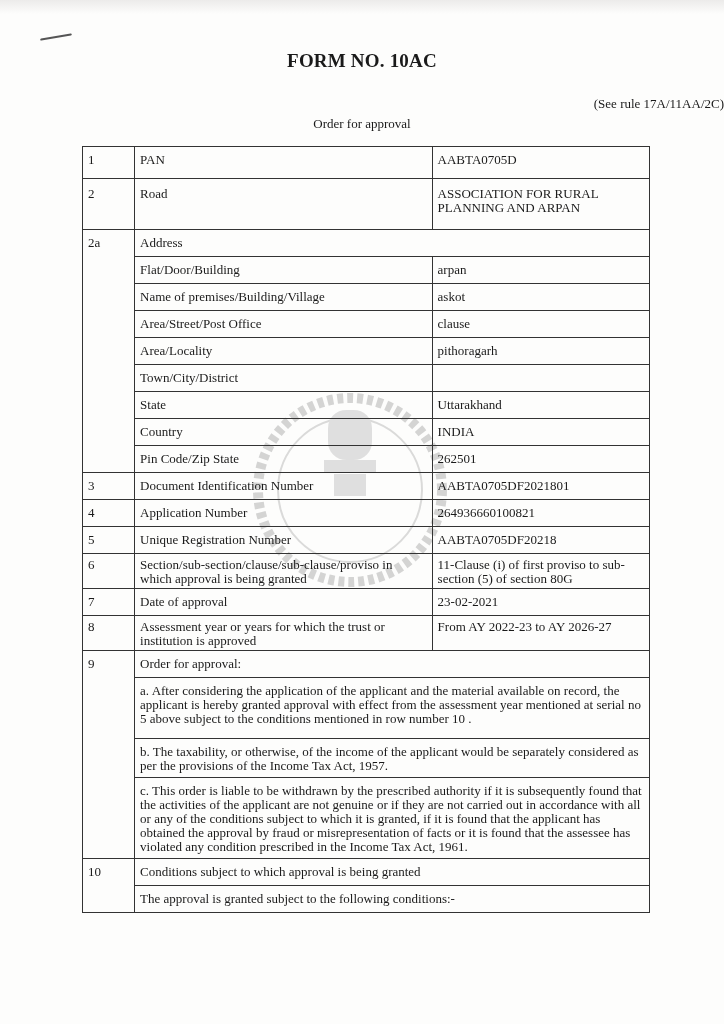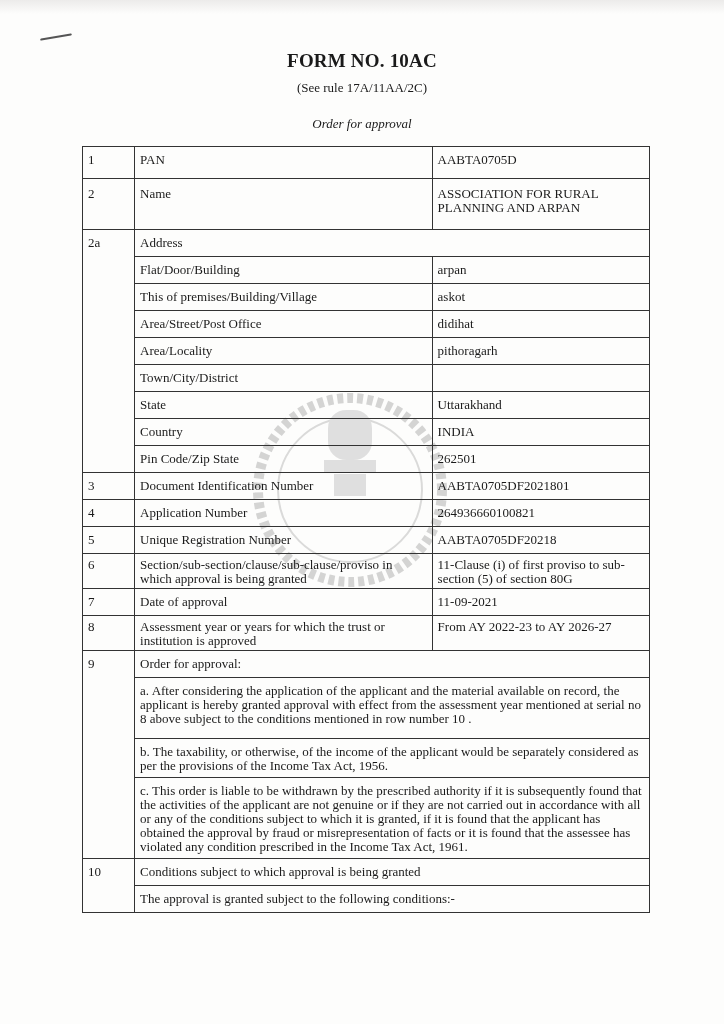--- a/index.html
+++ b/index.html
@@ -18,22 +18,22 @@
     background: #555; transform: rotate(-10deg); border-radius: 1px;
   }
   .title {
     position: absolute; left: 0; width: 724px; text-align: center;
     top: 50px; font-size: 19px; font-weight: bold; letter-spacing: 0.2px;
   }
   .subtitle1, .subtitle2 {
     position: absolute; left: 0; width: 724px; text-align: center;
     font-size: 13px;
   }
-  .subtitle1 { top: 80px; }
-  .subtitle2 { top: 116px; font-style: italic; }
+  .subtitle1 { top: 96px; text-align: right; }
+  .subtitle2 { top: 116px; }
 
   .watermark {
     position: absolute; left: 250px; top: 370px; width: 200px; height: 250px;
     pointer-events: none; opacity: 0.35;
   }
 
   table.form {
     position: absolute; left: 82px; top: 146px; width: 568px;
     border-collapse: collapse; font-size: 13px; line-height: 14px;
   }
@@ -69,38 +69,38 @@
 
 <table class="form">
   <tbody>
       <tr class="r1">
     <td class="num">1</td>
     <td class="label">PAN</td>
     <td class="value">AABTA0705D</td>
   </tr>
   <tr class="r2">
     <td class="num">2</td>
-    <td class="label">Name</td>
+    <td class="label">Road</td>
     <td class="value">ASSOCIATION FOR RURAL PLANNING AND ARPAN</td>
   </tr>
   <tr class="r">
     <td class="num" rowspan="9">2a</td>
     <td class="label" colspan="2">Address</td>
   </tr>
   <tr class="r">
     <td class="label">Flat/Door/Building</td>
     <td class="value">arpan</td>
   </tr>
   <tr class="r">
-    <td class="label">This of premises/Building/Village</td>
+    <td class="label">Name of premises/Building/Village</td>
     <td class="value">askot</td>
   </tr>
   <tr class="r">
     <td class="label">Area/Street/Post Office</td>
-    <td class="value">didihat</td>
+    <td class="value">clause</td>
   </tr>
   <tr class="r">
     <td class="label">Area/Locality</td>
     <td class="value">pithoragarh</td>
   </tr>
   <tr class="r">
     <td class="label">Town/City/District</td>
     <td class="value"></td>
   </tr>
   <tr class="r">
@@ -131,36 +131,36 @@
     <td class="value">AABTA0705DF20218</td>
   </tr>
   <tr class="r2line">
     <td class="num">6</td>
     <td class="label">Section/sub-section/clause/sub-clause/proviso in which approval is being granted</td>
     <td class="value">11-Clause (i) of first proviso to sub-section (5) of section 80G</td>
   </tr>
   <tr class="r">
     <td class="num">7</td>
     <td class="label">Date of approval</td>
-    <td class="value">11-09-2021</td>
+    <td class="value">23-02-2021</td>
   </tr>
   <tr class="r2line">
     <td class="num">8</td>
     <td class="label">Assessment year or years for which the trust or institution is approved</td>
     <td class="value">From AY 2022-23 to AY 2026-27</td>
   </tr>
   <tr class="r">
     <td class="num" rowspan="4">9</td>
     <td class="label" colspan="2">Order for approval:</td>
   </tr>
   <tr class="para">
-    <td class="text" colspan="2" style="height:50px">a. After considering the application of the applicant and the material available on record, the applicant is hereby granted approval with effect from the assessment year mentioned at serial no 8 above subject to the conditions mentioned in row number 10 .</td>
+    <td class="text" colspan="2" style="height:50px">a. After considering the application of the applicant and the material available on record, the applicant is hereby granted approval with effect from the assessment year mentioned at serial no 5 above subject to the conditions mentioned in row number 10 .</td>
   </tr>
   <tr class="para">
-    <td class="text" colspan="2">b. The taxability, or otherwise, of the income of the applicant would be separately considered as per the provisions of the Income Tax Act, 1956.</td>
+    <td class="text" colspan="2">b. The taxability, or otherwise, of the income of the applicant would be separately considered as per the provisions of the Income Tax Act, 1957.</td>
   </tr>
   <tr class="para">
     <td class="text" colspan="2">c. This order is liable to be withdrawn by the prescribed authority if it is subsequently found that the activities of the applicant are not genuine or if they are not carried out in accordance with all or any of the conditions subject to which it is granted, if it is found that the applicant has obtained the approval by fraud or misrepresentation of facts or it is found that the assessee has violated any condition prescribed in the Income Tax Act, 1961.</td>
   </tr>
   <tr class="r">
     <td class="num" rowspan="2">10</td>
     <td class="label" colspan="2">Conditions subject to which approval is being granted</td>
   </tr>
   <tr class="r">
     <td class="label" colspan="2">The approval is granted subject to the following conditions:-</td>

